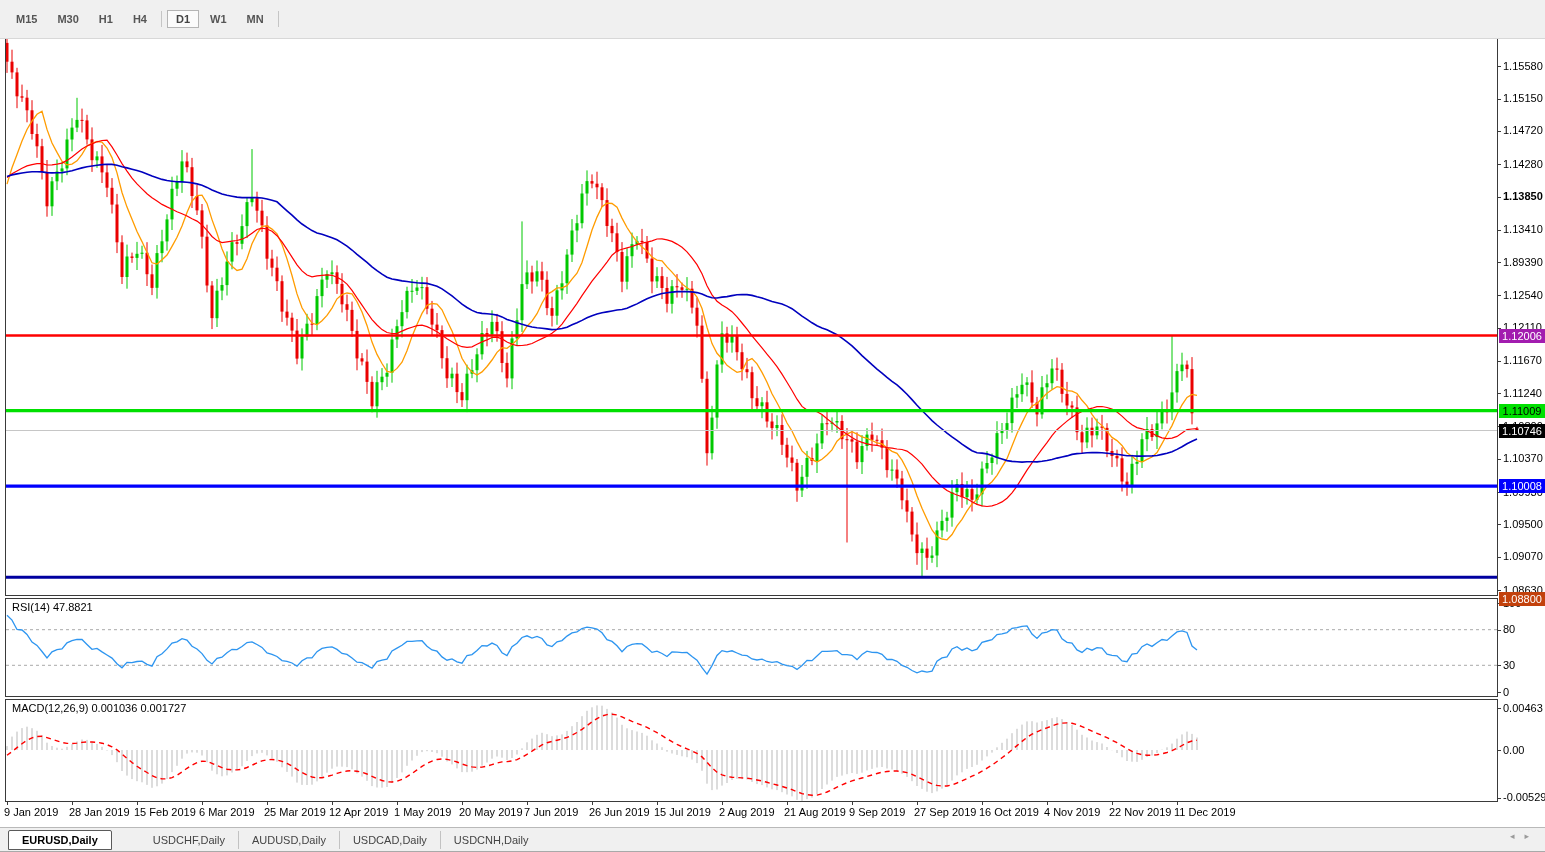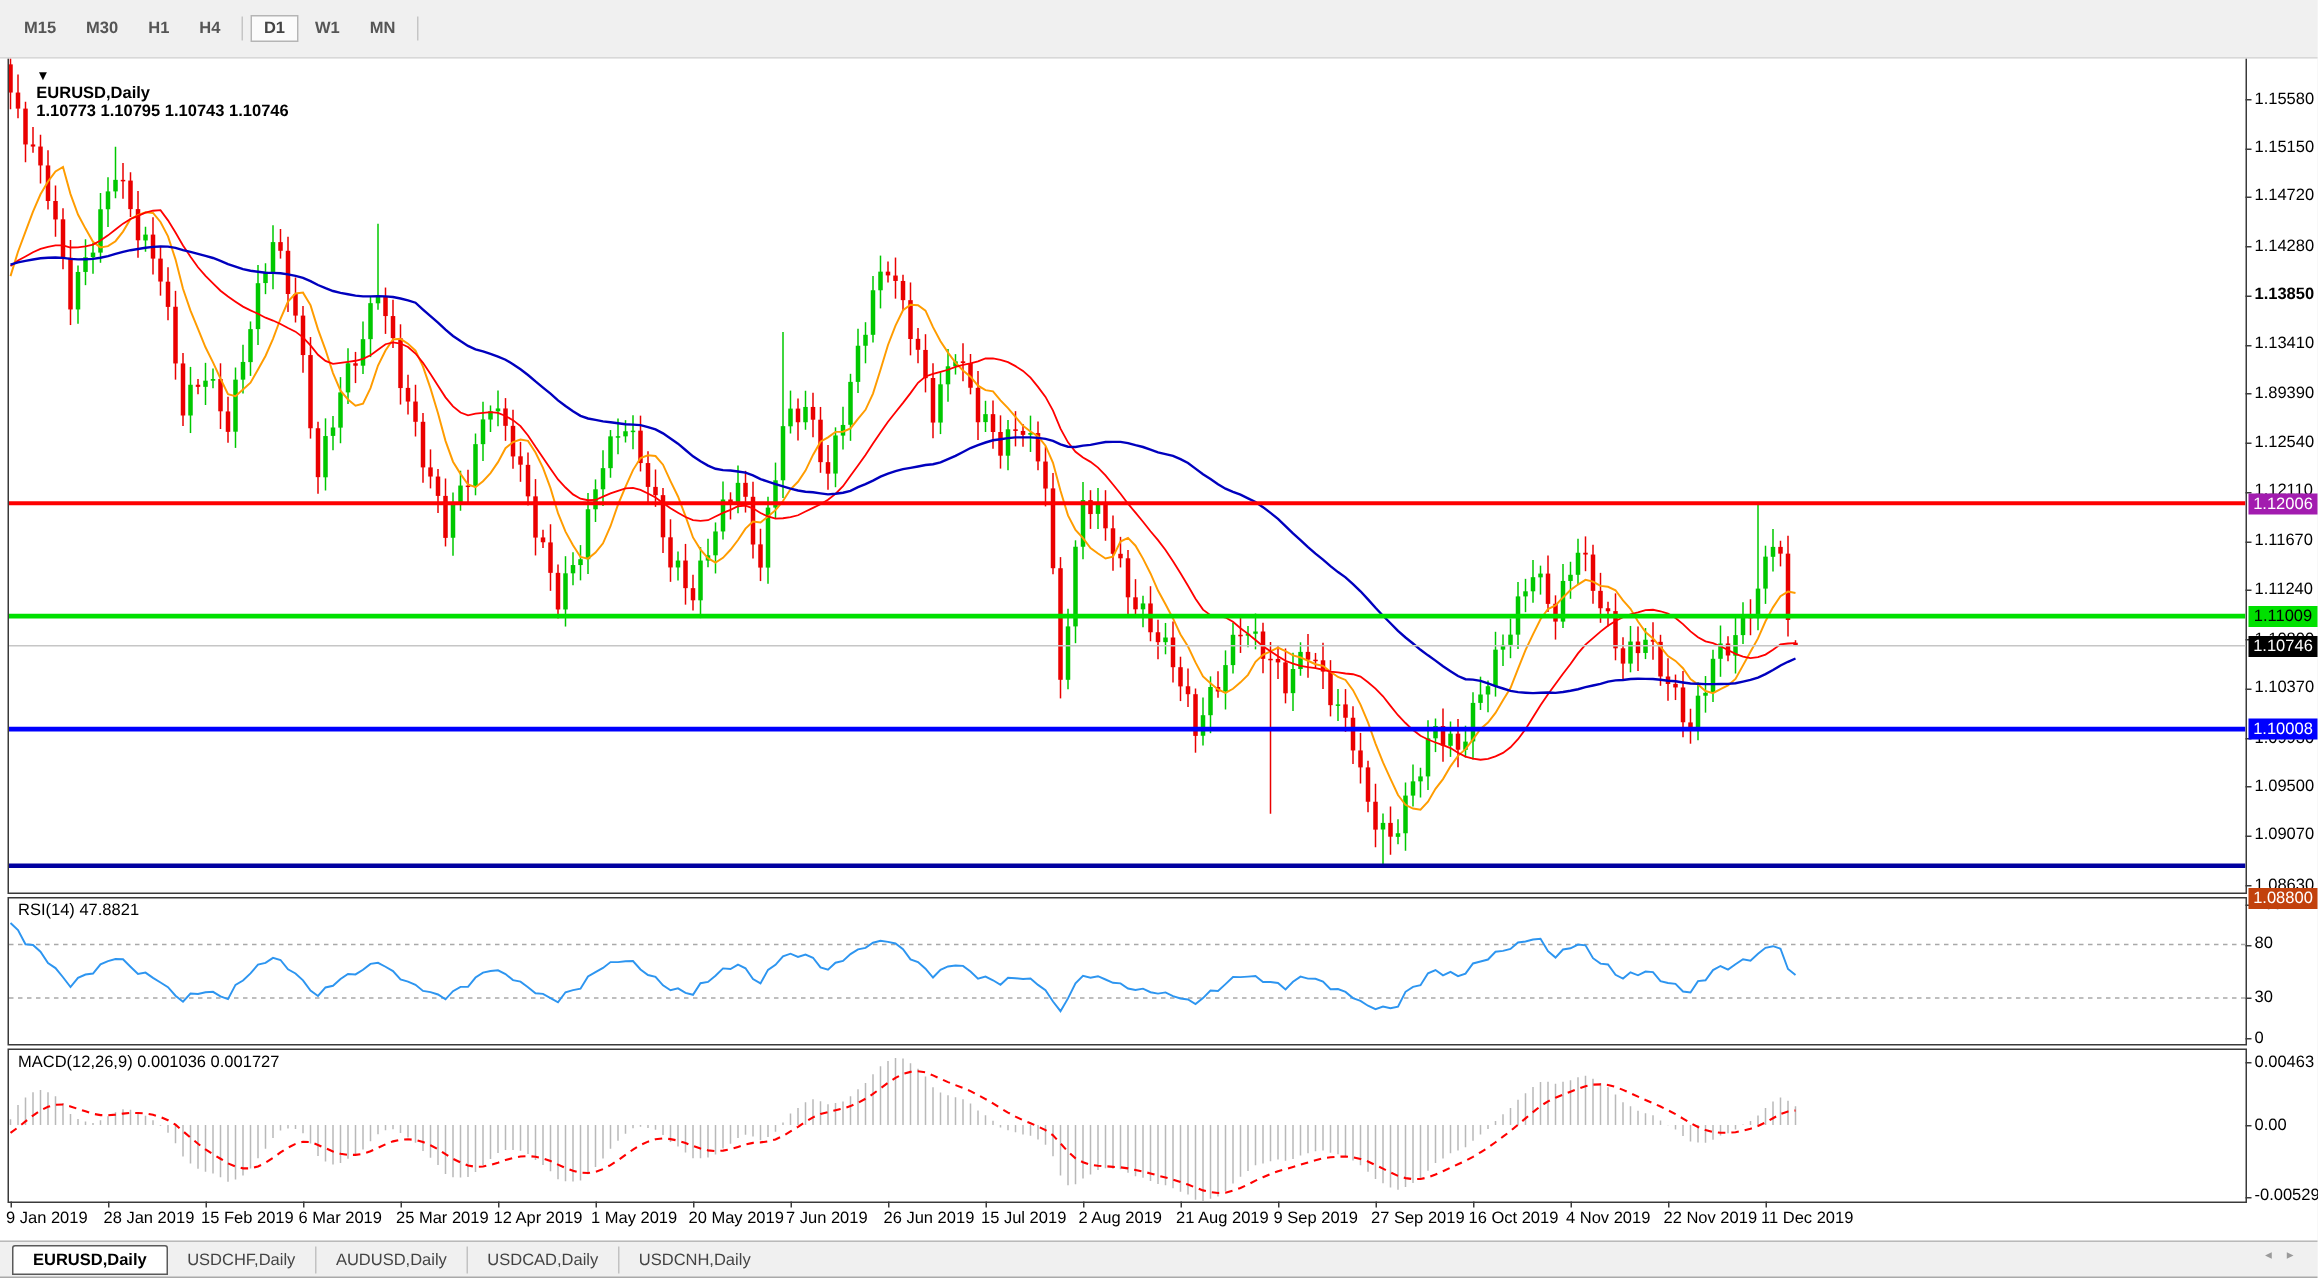--- a/index.html
+++ b/index.html
@@ -24,21 +24,21 @@
     display:flex;align-items:center;justify-content:center;white-space:nowrap;}
   
   .date-label{position:absolute;top:806px;font-size:11px;color:#000;z-index:3;white-space:nowrap;}
   .date-tick{position:absolute;top:801px;width:1px;height:4px;background:#3a3a3a;z-index:3;}
   
   #tabbar{left:0;top:827px;width:1545px;height:25px;background:#f0f0f0;border-top:1px solid #b9b9b9;
     border-bottom:1px solid #a9a9a9;display:flex;align-items:center;padding-left:8px;box-sizing:border-box;z-index:30;}
   .tab{font-size:11px;color:#444;padding:3px 13px;border-left:1px solid #c2c2c2;cursor:default;white-space:nowrap;}
   .tab:first-child{border-left:none;}
   .tab.active{background:#ffffff;border:1px solid #5a5a5a;font-weight:bold;color:#000;border-radius:2px 2px 0 0;}
-  .tab.active + .tab{border-left:none;}
+  .tab.active + .tab{border-left:none;margin-left:28px;}
   #tabnav{position:absolute;right:6px;top:831px;z-index:31;font-size:9px;color:#9a9a9a;letter-spacing:10px;}
 </style>
 </head>
 <body>
 
 <div id="root">
 
   <div id="toolbar" class="abs">
       <div class="tfbtn">M15</div>
       <div class="tfbtn">M30</div>
@@ -533,25 +533,20 @@
       <rect x="1195.5" y="428.5" width="3" height="2.0" fill="#ea0000"></rect>
       <polyline points="7,184.1 12,167.8 17,154.4 22,141.1 27,129.5 32,121.0 37,114.3 42,111.3 47,129.4 52,143.0 57,152.4 62,161.2 67,164.9 72,164.1 77,160.8 82,154.4 87,146.0 92,143.4 97,141.5 102,142.0 107,148.0 112,157.6 117,172.9 122,192.5 127,207.1 132,219.3 137,231.5 142,241.6 147,252.4 152,262.8 157,264.1 162,259.7 167,255.1 172,246.4 177,237.3 182,225.9 187,212.5 192,201.0 197,195.7 202,195.1 207,203.4 212,219.6 217,233.2 222,248.7 227,260.5 232,266.3 237,270.5 242,269.1 247,258.7 252,243.7 257,233.7 262,226.3 267,225.9 272,229.1 277,233.8 282,244.4 287,258.9 292,275.5 297,293.9 302,307.8 307,315.9 312,323.0 317,324.8 322,320.8 327,315.4 332,308.1 337,298.8 342,294.7 347,293.0 352,293.9 357,301.7 362,311.9 367,325.4 372,342.1 377,354.4 382,363.5 387,371.3 392,372.4 397,368.4 402,362.2 407,350.8 412,336.4 417,324.6 422,313.4 427,305.4 432,303.5 437,304.0 442,309.8 447,320.7 452,331.0 457,344.1 462,358.3 467,366.4 472,372.1 477,375.1 482,371.9 487,366.5 492,360.0 497,352.4 502,347.7 507,348.3 512,344.4 517,340.1 522,334.0 527,326.2 532,321.2 537,313.7 542,303.3 547,294.5 552,291.6 557,287.9 562,287.8 567,285.6 572,279.2 577,273.2 582,262.4 587,246.5 592,230.0 597,217.1 602,206.8 607,203.2 612,203.5 617,207.1 622,218.1 627,227.5 632,235.1 637,241.8 642,247.0 647,251.1 652,257.1 657,260.1 662,260.9 667,266.9 672,272.1 677,277.9 682,283.9 687,287.7 692,290.9 697,297.1 702,308.5 707,327.2 712,343.6 717,353.3 722,358.7 727,365.4 732,369.0 737,372.3 742,371.1 747,361.0 752,358.6 757,363.8 762,372.4 767,382.3 772,393.7 777,402.8 782,412.3 787,423.0 792,431.0 797,441.6 802,450.9 807,455.5 812,459.6 817,461.9 822,459.2 827,454.9 832,449.9 837,441.2 842,436.5 847,434.2 852,431.7 857,434.1 862,436.9 867,438.3 872,440.5 877,442.8 882,443.9 887,447.8 892,451.3 897,453.3 902,460.1 907,469.7 912,481.6 917,495.7 922,508.3 927,519.2 932,530.0 937,536.5 942,539.0 947,539.8 952,534.5 957,525.9 962,519.4 967,510.9 972,503.9 977,499.4 982,492.9 987,486.0 992,481.7 997,475.3 1002,466.9 1007,458.7 1012,445.9 1017,433.4 1022,422.9 1027,412.8 1032,406.0 1037,403.6 1042,398.3 1047,393.3 1052,389.7 1057,386.6 1062,387.7 1067,390.6 1072,391.2 1077,393.5 1082,400.3 1087,405.9 1092,414.3 1097,421.4 1102,425.6 1107,431.3 1112,437.4 1117,440.6 1122,445.5 1127,452.7 1132,456.3 1137,460.7 1142,462.1 1147,459.4 1152,457.0 1157,452.6 1162,443.6 1167,434.5 1172,425.6 1177,414.2 1182,404.9 1187,397.4 1192,394.4 1197,395.3 " fill="none" stroke="#ff9c00" stroke-width="1.3"></polyline>
       <polyline points="7,177.4 12,173.7 17,171.0 22,168.2 27,165.9 32,164.6 37,163.6 42,163.6 47,165.0 52,164.9 57,164.2 62,163.1 67,160.4 72,156.9 77,153.0 82,149.1 87,146.0 92,143.9 97,141.8 102,140.5 107,140.1 112,146.9 117,155.0 122,163.6 127,171.1 132,178.2 137,183.9 142,188.9 147,193.8 152,197.7 157,201.1 162,204.4 167,206.9 172,209.2 177,211.8 182,213.7 187,216.0 192,218.7 197,221.1 202,224.9 207,230.3 212,236.5 217,240.6 222,242.6 227,241.9 232,241.2 237,240.5 242,239.2 247,236.8 252,233.2 257,229.5 262,228.2 267,229.0 272,231.3 277,235.7 282,241.9 287,249.4 292,257.1 297,264.9 302,270.9 307,275.0 312,276.9 317,275.8 322,275.3 327,274.8 332,275.3 337,277.3 342,280.1 347,284.1 352,290.3 357,297.9 362,305.1 367,312.5 372,319.6 377,325.0 382,329.6 387,332.5 392,333.5 397,333.3 402,331.1 407,328.9 412,327.3 417,325.6 422,325.2 427,326.6 432,329.0 437,331.7 442,335.3 447,338.8 452,341.8 457,344.7 462,346.7 467,347.3 472,346.8 477,344.3 482,341.9 487,339.9 492,337.5 497,337.1 502,338.9 507,342.0 512,344.3 517,345.7 522,345.5 527,344.8 532,343.5 537,341.0 542,338.6 547,336.2 552,333.2 557,329.3 562,324.1 567,317.1 572,310.3 577,303.3 582,295.7 587,288.4 592,281.2 597,274.8 602,268.6 607,262.1 612,255.2 617,251.0 622,249.2 627,247.9 632,246.5 637,244.6 642,243.2 647,242.2 652,240.9 657,239.0 662,238.9 667,239.9 672,241.4 677,244.1 682,247.3 687,251.8 692,257.9 697,264.6 702,273.7 707,285.8 712,294.9 717,301.2 722,305.0 727,307.9 732,311.7 737,316.9 742,323.0 747,329.2 752,335.8 757,341.8 762,347.8 767,354.2 772,360.1 777,366.7 782,374.2 787,382.2 792,390.5 797,399.2 802,406.4 807,410.1 812,410.5 817,411.7 822,414.5 827,418.8 832,422.6 837,426.7 842,430.8 847,434.2 852,437.5 857,440.5 862,442.4 867,443.9 872,444.8 877,445.4 882,446.5 887,447.7 892,448.2 897,449.0 902,449.5 907,451.1 912,454.8 917,459.1 922,464.2 927,470.6 932,476.8 937,482.0 942,486.7 947,490.5 952,493.0 957,495.0 962,496.7 967,498.7 972,501.8 977,504.4 982,505.8 987,506.5 992,505.9 997,504.2 1002,501.9 1007,498.2 1012,492.8 1017,486.1 1022,478.1 1027,470.1 1032,462.8 1037,456.0 1042,449.2 1047,442.7 1052,435.6 1057,429.7 1062,425.4 1067,421.1 1072,417.2 1077,414.0 1082,411.5 1087,409.5 1092,408.2 1097,406.7 1102,406.5 1107,407.5 1112,409.1 1117,412.0 1122,416.1 1127,420.9 1132,424.8 1137,427.6 1142,428.8 1147,430.8 1152,433.3 1157,435.9 1162,437.8 1167,438.7 1172,438.1 1177,436.4 1182,433.1 1187,429.6 1192,429.0 1197,428.7 " fill="none" stroke="#ff0000" stroke-width="1.2"></polyline>
       <polyline points="7,176.4 12,174.9 17,173.9 22,173.0 27,172.2 32,171.8 37,171.7 42,171.9 47,172.6 52,172.9 57,172.8 62,172.6 67,171.8 72,170.7 77,169.3 82,167.9 87,166.8 92,166.0 97,165.2 102,164.6 107,164.3 112,164.4 117,165.2 122,166.7 127,167.9 132,169.2 137,170.6 142,172.0 147,173.9 152,176.1 157,177.8 162,179.4 167,180.5 172,181.2 177,181.8 182,181.9 187,182.2 192,182.9 197,183.9 202,185.2 207,187.4 212,190.0 217,192.1 222,194.0 227,195.3 232,196.2 237,197.1 242,197.6 247,197.6 252,197.5 257,197.6 262,198.0 267,199.0 272,200.3 277,201.8 282,206.4 287,210.8 292,215.1 297,219.8 302,224.0 307,227.4 312,230.6 317,232.9 322,234.2 327,235.9 332,237.7 337,239.8 342,242.8 347,246.2 352,250.0 357,254.3 362,258.4 367,262.4 372,266.9 377,270.7 382,274.2 387,277.2 392,279.0 397,279.9 402,280.9 407,281.5 412,282.2 417,282.8 422,283.1 427,283.4 432,284.7 437,286.3 442,288.9 447,292.3 452,295.8 457,300.0 462,304.2 467,307.5 472,310.4 477,312.5 482,313.4 487,313.7 492,314.3 497,315.1 502,316.9 507,319.4 512,321.1 517,322.8 522,324.3 527,325.7 532,327.0 537,327.8 542,328.2 547,328.9 552,329.6 557,329.2 562,328.5 567,327.2 572,324.8 577,322.8 582,320.4 587,317.8 592,315.8 597,314.1 602,312.7 607,311.9 612,311.0 617,310.0 622,309.5 627,308.2 632,306.1 637,303.9 642,301.3 647,298.7 652,296.8 657,295.0 662,293.5 667,292.8 672,292.1 677,291.6 682,291.6 687,291.6 692,291.9 697,292.6 702,293.9 707,296.2 712,297.8 717,298.0 722,297.1 727,296.6 732,295.6 737,294.7 742,294.6 747,294.6 752,295.4 757,296.8 762,298.0 767,299.8 772,301.6 777,302.7 782,303.9 787,306.1 792,308.7 797,312.4 802,316.1 807,319.3 812,322.8 817,325.8 822,327.9 827,329.8 832,332.2 837,334.7 842,338.1 847,341.9 852,345.9 857,350.7 862,355.6 867,360.1 872,364.7 877,369.1 882,373.1 887,377.4 892,381.4 897,384.9 902,389.4 907,394.2 912,399.6 917,405.2 922,410.5 927,415.5 932,420.6 937,425.0 942,429.0 947,433.2 952,436.9 957,440.4 962,444.2 967,447.5 972,450.7 977,452.8 982,453.1 987,453.9 992,455.6 997,457.4 1002,459.0 1007,460.6 1012,461.4 1017,461.8 1022,462.1 1027,461.8 1032,461.7 1037,461.9 1042,461.3 1047,460.5 1052,459.5 1057,458.1 1062,457.0 1067,455.9 1072,454.4 1077,453.6 1082,453.3 1087,452.7 1092,452.5 1097,452.6 1102,452.7 1107,453.2 1112,453.8 1117,454.2 1122,455.0 1127,455.7 1132,455.8 1137,456.1 1142,456.1 1147,456.0 1152,455.9 1157,455.5 1162,454.4 1167,453.3 1172,451.7 1177,449.4 1182,446.7 1187,443.7 1192,441.2 1197,439.0 " fill="none" stroke="#0000bE" stroke-width="1.6"></polyline>
       <line x1="6" y1="335.5" x2="1497" y2="335.5" stroke="#fe0000" stroke-width="2.6"></line>
       <line x1="6" y1="410.7" x2="1497" y2="410.7" stroke="#00e000" stroke-width="3.2"></line>
       <line x1="6" y1="430.5" x2="1497" y2="430.5" stroke="#c6c6c6" stroke-width="1"></line>
       <line x1="6" y1="486.1" x2="1497" y2="486.1" stroke="#0000fe" stroke-width="3.2"></line>
       <line x1="6" y1="577.2" x2="1497" y2="577.2" stroke="#0000a0" stroke-width="3"></line>
     </svg>
-  <div class="pane-label bold" style="left:12px;top:32px;">
-    <span style="font-size:9px;">▼</span>
-    <span>EURUSD,Daily</span>
-    <span>1.10773 1.10795 1.10743 1.10746</span>
-  </div>
 
   <div class="pane" style="left:5px;top:598px;width:1493px;height:99px;"></div>
   <svg id="rsisvg" width="1491" height="97" viewBox="6 599 1491 97" style="left:6px;top:599px;">
       <line x1="6" y1="629.7" x2="1497" y2="629.7" stroke="#a9a9a9" stroke-width="1" stroke-dasharray="3,3"></line>
       <line x1="6" y1="665.3" x2="1497" y2="665.3" stroke="#a9a9a9" stroke-width="1" stroke-dasharray="3,3"></line>
       <polyline points="7,615.3 12,620.1 17,629.5 22,630.0 27,634.5 32,642.0 37,645.4 42,651.5 47,658.0 52,651.9 57,649.7 62,649.0 67,642.9 72,640.7 77,639.4 82,639.5 87,644.5 92,649.3 97,648.4 102,651.9 107,655.0 112,658.1 117,663.8 122,667.8 127,662.4 132,662.6 137,661.5 142,661.2 147,664.3 152,666.1 157,656.6 162,653.7 167,648.9 172,643.1 177,641.9 182,638.6 187,640.0 192,646.2 197,649.0 202,653.6 207,660.4 212,664.0 217,658.3 222,657.2 227,652.7 232,649.3 237,649.6 242,646.5 247,642.6 252,641.9 257,644.5 262,647.4 267,653.0 272,654.4 277,656.5 282,660.6 287,661.4 292,663.0 297,666.2 302,660.8 307,657.9 312,657.9 317,651.7 322,648.4 327,647.3 332,646.9 337,649.4 342,653.4 347,654.4 352,658.1 357,662.2 362,662.6 367,665.4 372,668.2 377,661.5 382,660.1 387,659.1 392,651.0 397,648.1 402,645.3 407,641.4 412,641.4 417,640.8 422,640.7 427,646.3 432,650.0 437,651.2 442,656.9 447,660.2 452,658.9 457,661.9 462,663.2 467,655.5 472,654.6 477,650.5 482,645.6 487,646.0 492,643.1 497,645.5 502,652.7 507,655.6 512,646.6 517,643.2 522,637.5 527,635.8 532,638.0 537,636.4 542,638.5 547,644.9 552,646.5 557,641.8 562,640.6 567,636.1 572,632.9 577,631.9 582,628.5 587,627.2 592,627.9 597,629.0 602,632.8 607,639.6 612,641.4 617,645.8 622,651.7 627,646.5 632,644.3 637,643.7 642,643.9 647,647.7 652,652.4 657,651.1 662,653.5 667,656.5 672,651.9 677,652.2 682,652.7 687,652.4 692,656.6 697,660.1 702,667.7 707,674.1 712,665.6 717,655.5 722,650.6 727,651.8 732,650.8 737,653.0 742,655.2 747,655.6 752,659.0 757,660.0 762,659.1 767,661.5 772,662.4 777,661.6 782,664.1 787,665.7 792,666.3 797,669.4 802,665.4 807,660.3 812,660.7 817,656.1 822,651.3 827,651.4 832,651.1 837,650.7 842,654.7 847,654.7 852,655.3 857,659.6 862,654.5 867,651.1 872,652.4 877,652.5 882,654.4 887,659.5 892,659.4 897,661.3 902,665.4 907,667.3 912,670.5 917,672.8 922,671.0 927,672.1 932,671.1 937,661.2 942,657.9 947,656.8 952,648.9 957,646.7 962,650.2 967,647.9 972,650.8 977,649.1 982,642.3 987,641.0 992,639.7 997,634.5 1002,633.9 1007,632.6 1012,628.3 1017,627.7 1022,626.3 1027,625.9 1032,634.1 1037,638.4 1042,633.0 1047,632.2 1052,629.7 1057,630.2 1062,638.8 1067,642.4 1072,643.0 1077,649.9 1082,652.4 1087,648.2 1092,650.2 1097,647.7 1102,648.1 1107,654.1 1112,655.3 1117,655.9 1122,661.0 1127,661.7 1132,654.1 1137,653.5 1142,646.7 1147,644.0 1152,646.4 1157,642.8 1162,639.5 1167,640.4 1172,635.9 1177,631.9 1182,630.8 1187,632.5 1192,646.0 1197,650.0 " fill="none" stroke="#2d95f0" stroke-width="1.3"></polyline>
     </svg>
   <div class="pane-label" style="left:12px;top:601px;">RSI(14) 47.8821</div>
 
   <div class="pane" style="left:5px;top:699px;width:1493px;height:103px;"></div>

